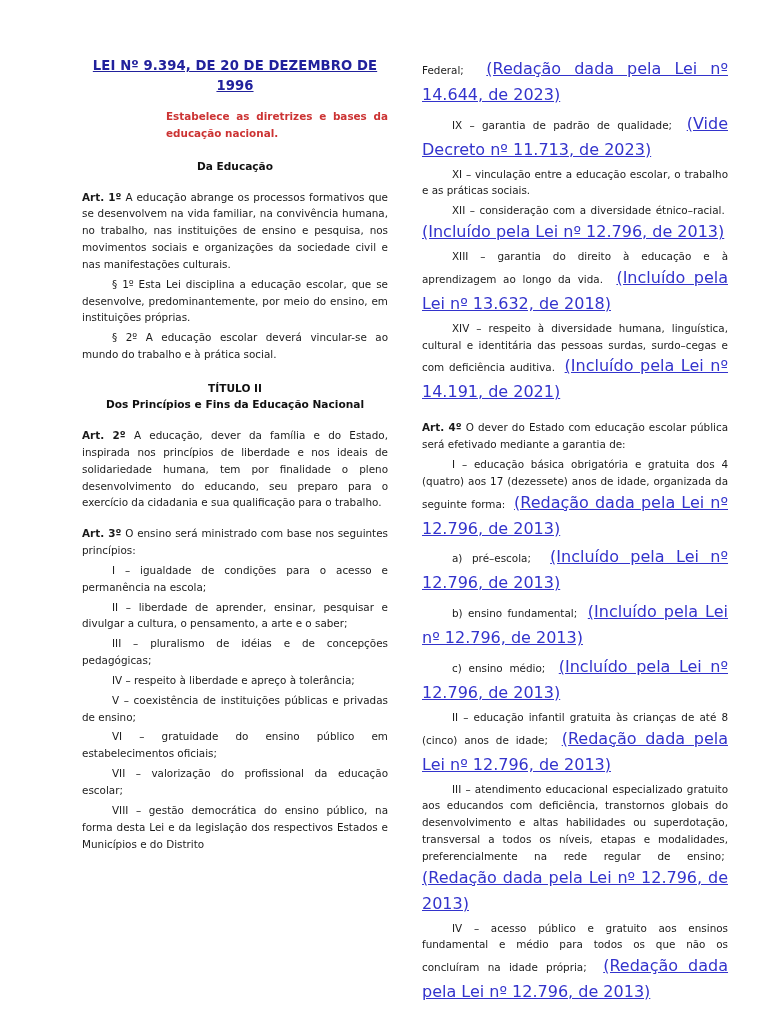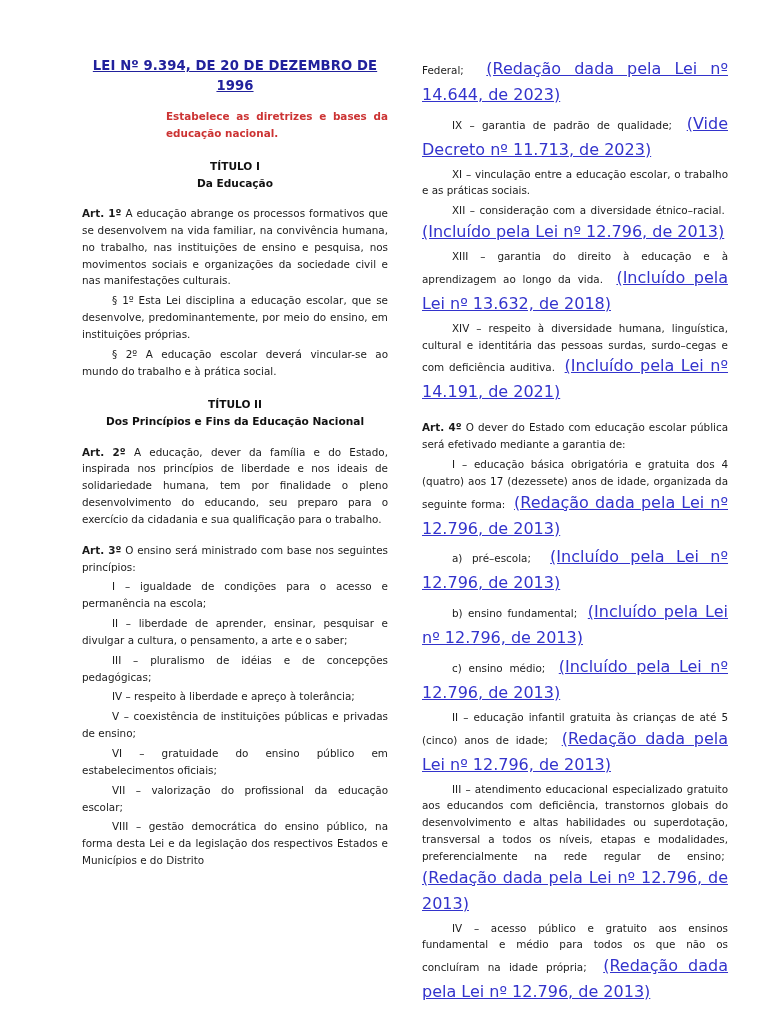--- a/index.html
+++ b/index.html
@@ -106,21 +106,20 @@
 
   <div class="columns">
 
     <div class="col col-left">
 
       <h1 class="doc-title">LEI Nº 9.394, DE 20 DE DEZEMBRO DE 1996</h1>
 
       <p class="ementa">Estabelece as diretrizes e bases da educação nacional.</p>
 
       <div class="titulo-block">
-        <span class="tnum">TÍTULO I</span>
         <span class="tname">Da Educação</span>
       </div>
 
       <p class="body first"><span class="art">Art. 1º</span><span> A educação abrange os processos formativos que se desenvolvem na vida familiar, na convivência humana, no trabalho, nas instituições de ensino e pesquisa, nos movimentos sociais e organizações da sociedade civil e nas manifestações culturais.</span></p>
 
       <p class="body tight indent">§ 1º Esta Lei disciplina a educação escolar, que se desenvolve, predominantemente, por meio do ensino, em instituições próprias.</p>
 
       <p class="body tight indent">§ 2º A educação escolar deverá vincular-se ao mundo do trabalho e à prática social.</p>
 
       <div class="titulo-block">
@@ -162,21 +161,21 @@
       <p class="body first"><span class="art">Art. 4º</span><span> O dever do Estado com educação escolar pública será efetivado mediante a garantia de:</span></p>
 
       <p class="body tight indent"><span>I – educação básica obrigatória e gratuita dos 4 (quatro) aos 17 (dezessete) anos de idade, organizada da seguinte forma:</span>&nbsp; <a class="lei-link">(Redação dada pela Lei nº 12.796, de 2013)</a></p>
 
       <p class="body tight indent"><span>a) pré–escola;</span>&nbsp; <a class="lei-link">(Incluído pela Lei nº 12.796, de 2013)</a></p>
 
       <p class="body tight indent"><span>b) ensino fundamental;</span>&nbsp; <a class="lei-link">(Incluído pela Lei nº 12.796, de 2013)</a></p>
 
       <p class="body tight indent"><span>c) ensino médio;</span>&nbsp; <a class="lei-link">(Incluído pela Lei nº 12.796, de 2013)</a></p>
 
-      <p class="body tight indent"><span>II – educação infantil gratuita às crianças de até 5 (cinco) anos de idade;</span>&nbsp; <a class="lei-link">(Redação dada pela Lei nº 12.796, de 2013)</a></p>
+      <p class="body tight indent"><span>II – educação infantil gratuita às crianças de até 8 (cinco) anos de idade;</span>&nbsp; <a class="lei-link">(Redação dada pela Lei nº 12.796, de 2013)</a></p>
 
       <p class="body tight indent"><span>III – atendimento educacional especializado gratuito aos educandos com deficiência, transtornos globais do desenvolvimento e altas habilidades ou superdotação, transversal a todos os níveis, etapas e modalidades, preferencialmente na rede regular de ensino;</span>&nbsp; <a class="lei-link">(Redação dada pela Lei nº 12.796, de 2013)</a></p>
 
       <p class="body tight indent"><span>IV – acesso público e gratuito aos ensinos fundamental e médio para todos os que não os concluíram na idade própria;</span>&nbsp; <a class="lei-link">(Redação dada pela Lei nº 12.796, de 2013)</a></p>
 
 
     </div>
 
   </div>
 </div>

